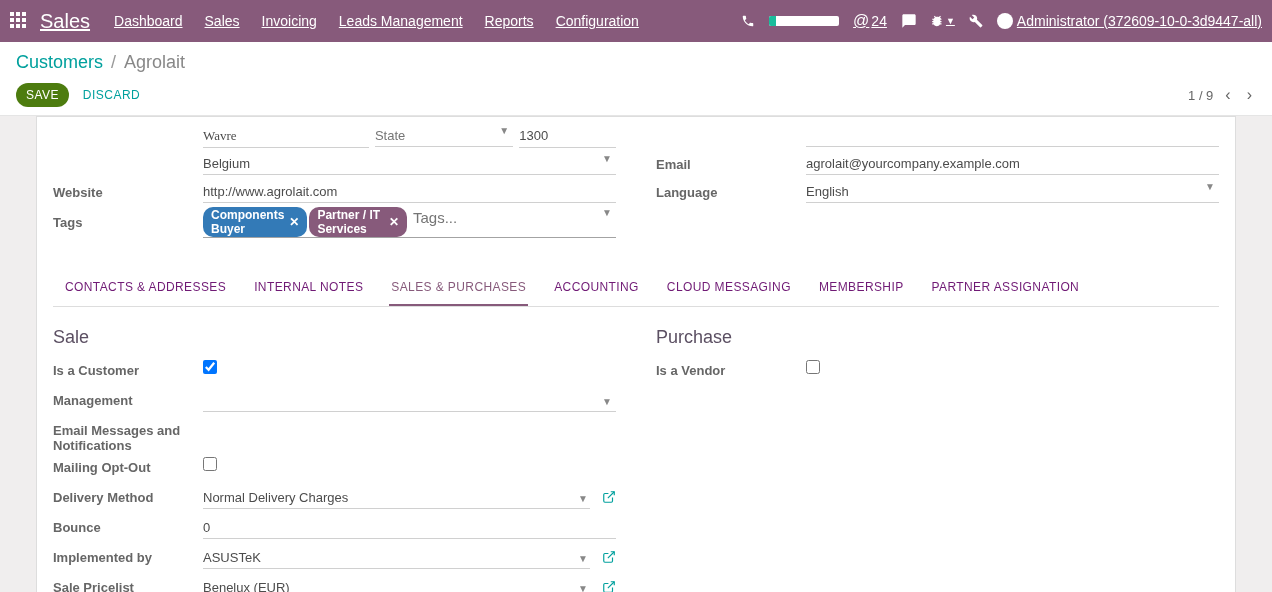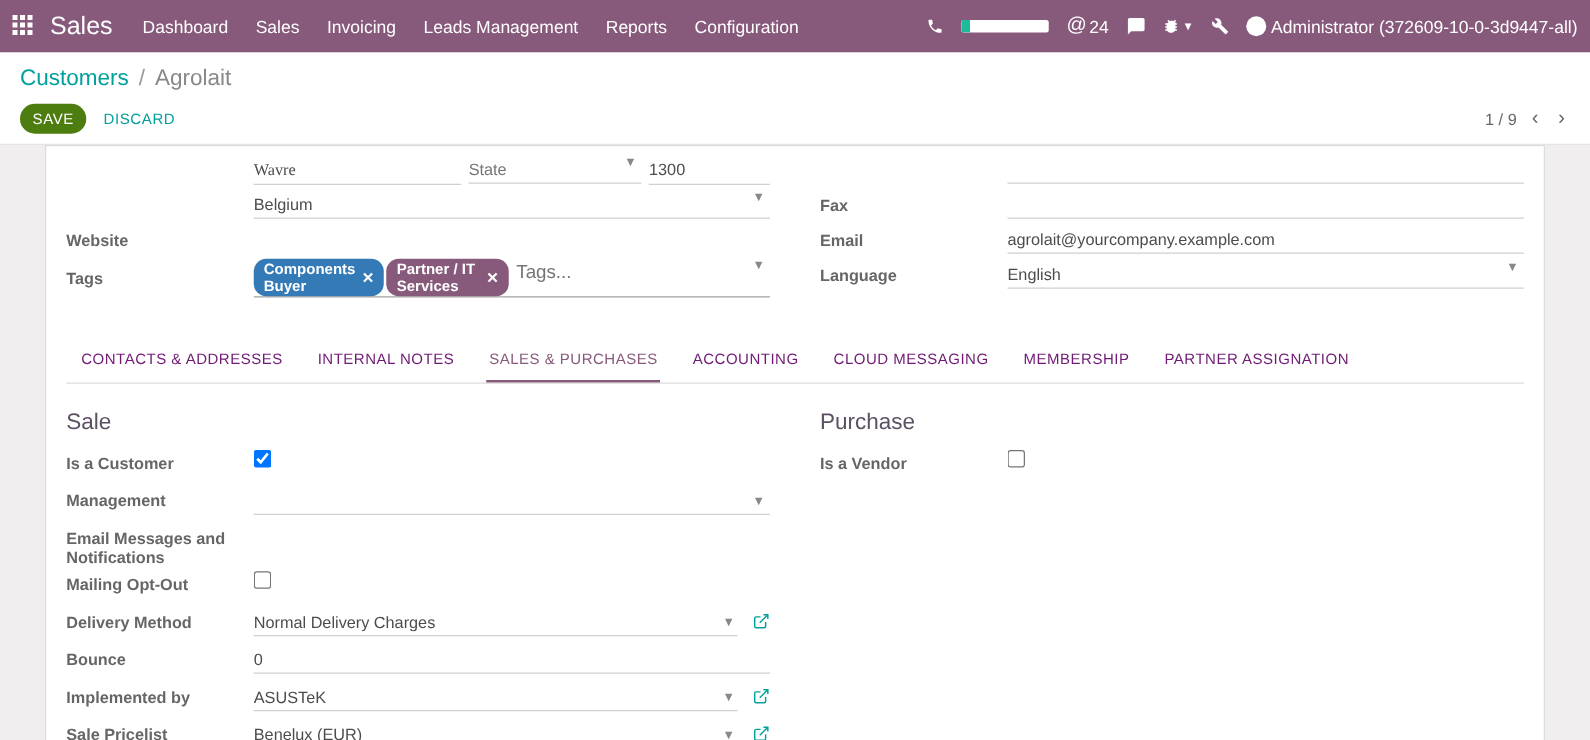--- a/index.html
+++ b/index.html
@@ -1,19 +1,19 @@
 <!DOCTYPE html>
 <html><head>
 <meta charset="utf-8">
 <style>
 * { box-sizing: border-box; margin: 0; padding: 0; }
 body { font-family: "Helvetica Neue", Arial, sans-serif; font-size: 13px; color: #4c4c4c; background: #f0eeee; overflow: hidden; }
 
 
-.navbar { background: #875a7b; height: 42px; display: flex; align-items: center; padding: 0 10px; color: #fff; }
+.navbar { background: #875a7b; height: 42px; display: flex; align-items: center; padding: 0 10px; color: #fff; text-decoration: underline; }
 .navbar .apps-icon { width: 18px; height: 18px; display: grid; grid-template-columns: repeat(3,4px); grid-template-rows: repeat(3,4px); gap: 2px; cursor: pointer; margin-right: 12px; }
 .navbar .apps-icon span { background: #fff; width: 4px; height: 4px; }
 .navbar .brand { font-size: 20px; font-weight: 500; margin-right: 24px; }
 .navbar .menu { display: flex; gap: 22px; }
 .navbar .menu a { color: #fff; text-decoration: none; font-size: 14px; }
 .navbar .spacer { flex: 1; }
 .navbar .right { display: flex; align-items: center; gap: 14px; font-size: 14px; }
 .navbar .right .icon { cursor: pointer; display: inline-flex; align-items: center; }
 .navbar .progress { width: 70px; height: 10px; background: #fff; border-radius: 2px; overflow: hidden; position: relative; }
 .navbar .progress .fill { position:absolute; left:0; top:0; bottom:0; width:10%; background: #1abc9c; }
@@ -170,20 +170,23 @@
         </div>
         <div class="form-row">
           <div class="lbl"></div>
           <div class="val sel-wrap">
             <input class="inp" value="Belgium" style="">
             <span class="caret">▼</span>
           </div>
         </div>
         <div class="form-row">
           <div class="lbl">Website</div>
+          <div class="val">
+            <input class="inp" value="http://www.agrolait.com" style="">
+          </div>
         </div>
         <div class="form-row">
           <div class="lbl">Tags</div>
           <div class="val sel-wrap" style="border-bottom:1px solid #a3a3a3;">
             <span class="tag-pill">
                 <span>Components Buyer</span>
                 <span class="x">✕</span>
               </span>
             <span class="tag-pill purple">
                 <span>Partner / IT Services</span>
@@ -194,24 +197,20 @@
           </div>
         </div>
       </div>
 
       <div class="form-col">
         <div class="form-row">
           <div class="lbl"></div>
           <div class="val"><input class="inp" style=""></div>
         </div>
         <div class="form-row">
-          <div class="lbl">Fax</div>
-          <div class="val"><input class="inp" value="" style=""></div>
-        </div>
-        <div class="form-row">
           <div class="lbl">Email</div>
           <div class="val"><input class="inp" value="agrolait@yourcompany.example.com" style=""></div>
         </div>
         <div class="form-row">
           <div class="lbl">Language</div>
           <div class="val sel-wrap">
             <input class="inp" value="English" style="">
             <span class="caret">▼</span>
           </div>
         </div>

